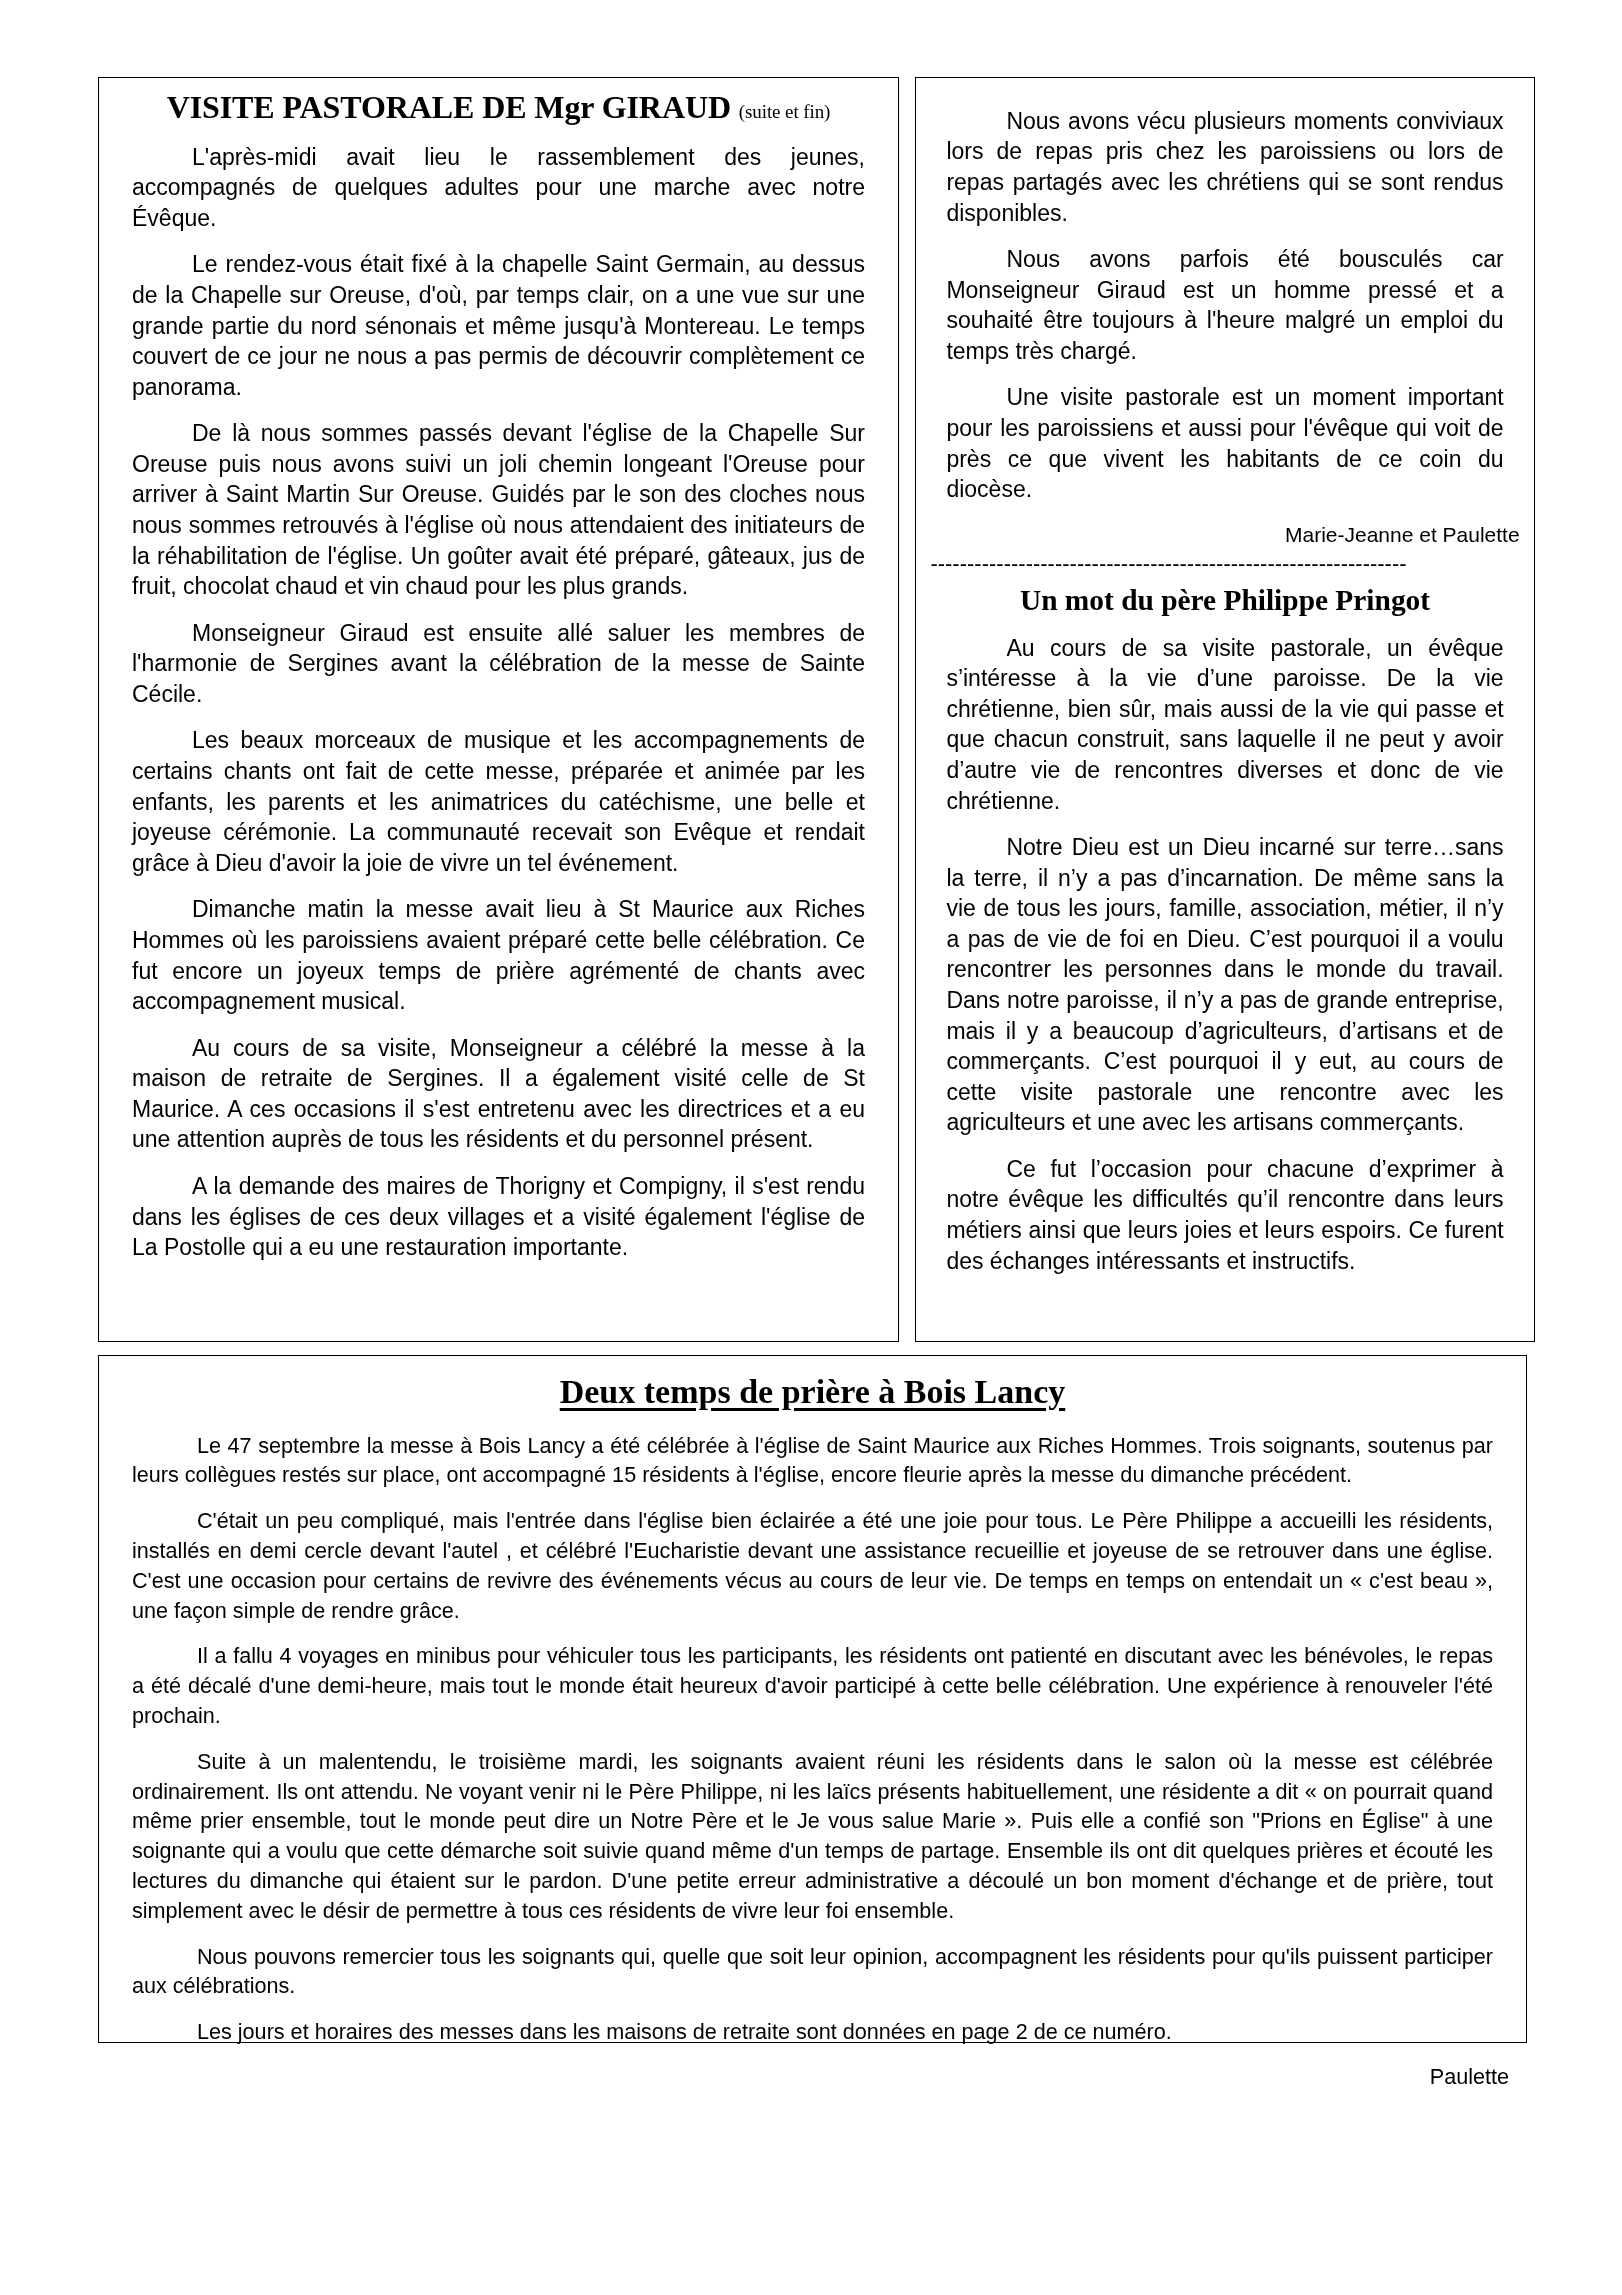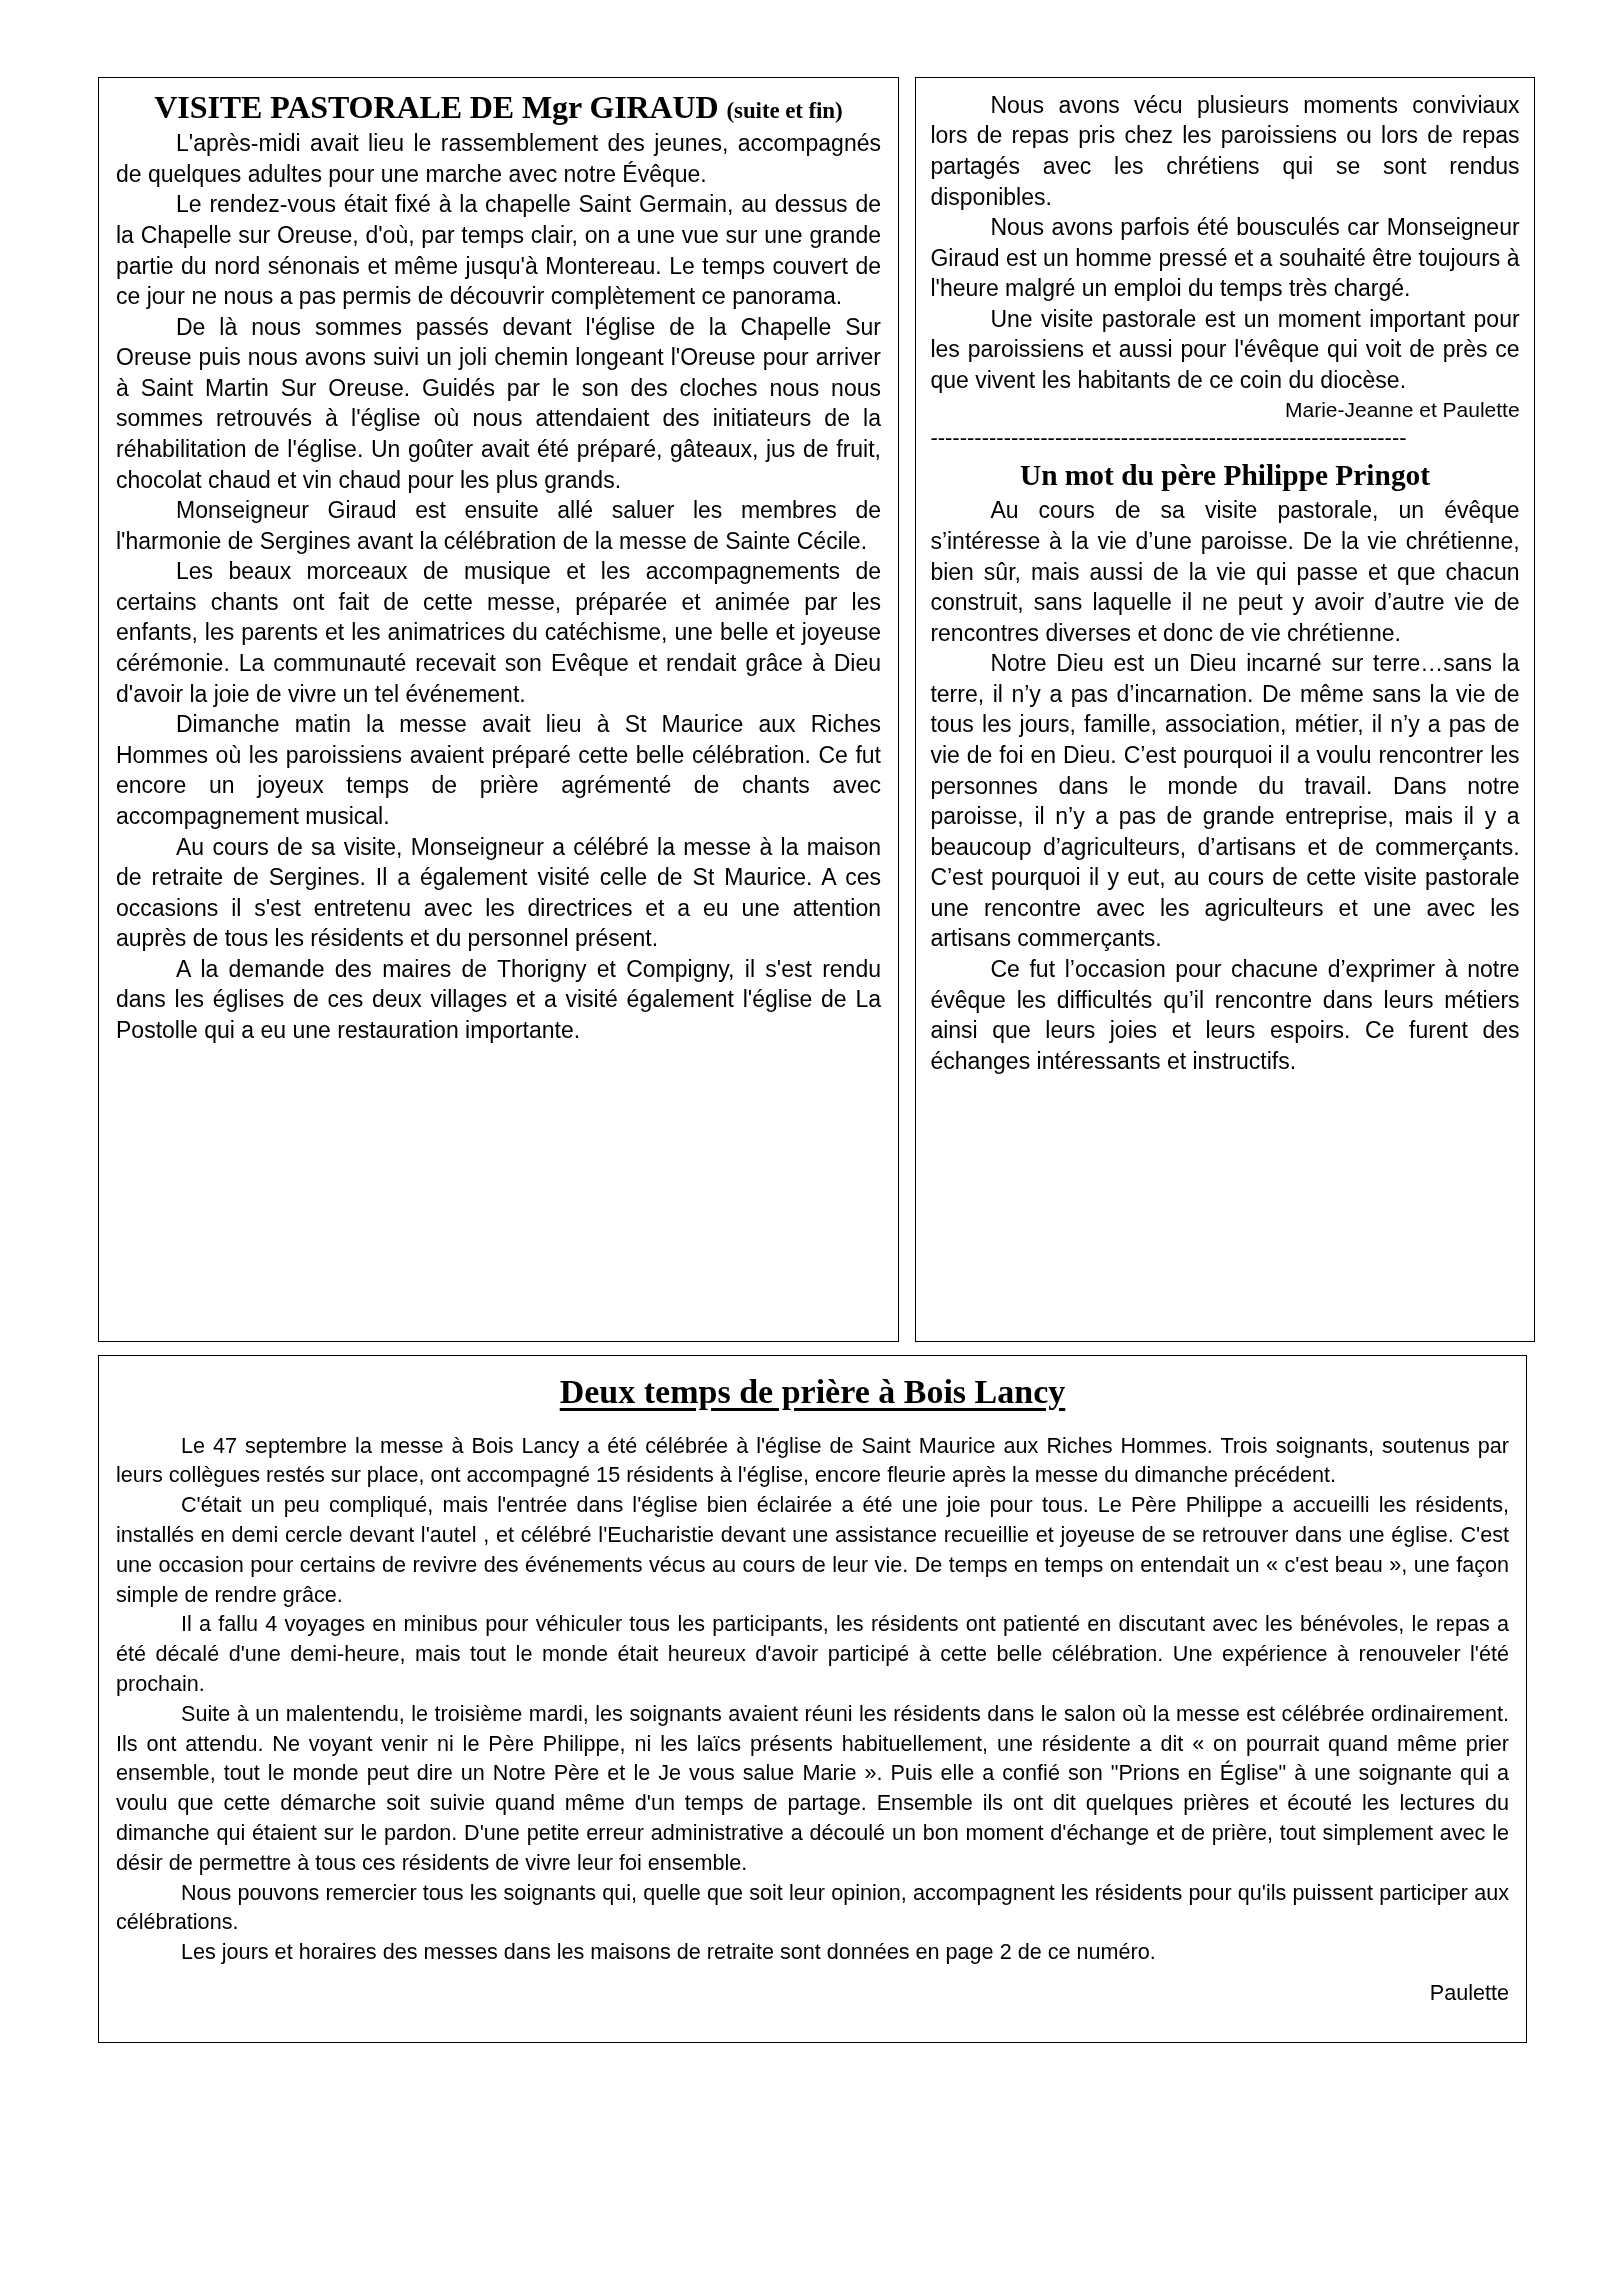--- a/index.html
+++ b/index.html
@@ -41,37 +41,37 @@
     font-weight: bold;
     text-align: center;
     line-height: 1.12;
     margin: 0 0 2.6px 0;
   }
   #title-visite {
     font-size: 32px;
     letter-spacing: -0.1px;
   }
   #title-visite .suite {
-    font-size: 23px;
-    font-weight: bold;
+    font-size: 19px;
+    font-weight: normal;
   }
   #title-pringot {
     font-size: 29.4px;
     margin: 9.2px 0 3.9px 0;
   }
   #title-bois {
     font-size: 34px;
     text-decoration: underline;
     text-underline-offset: 5.2px;
     margin: 3.9px 0 19.6px 0;
   }
 
   
   .para {
-    margin: 0;
+    margin: 16px;
     text-align: justify;
     text-justify: inter-word;
     text-indent: 60px;
     font-size: 23px;
     line-height: 1.315;
     font-stretch: condensed;
     transform-origin: left top;
   }
   #box-left .para, #box-right .para {
     font-size: 23px;

